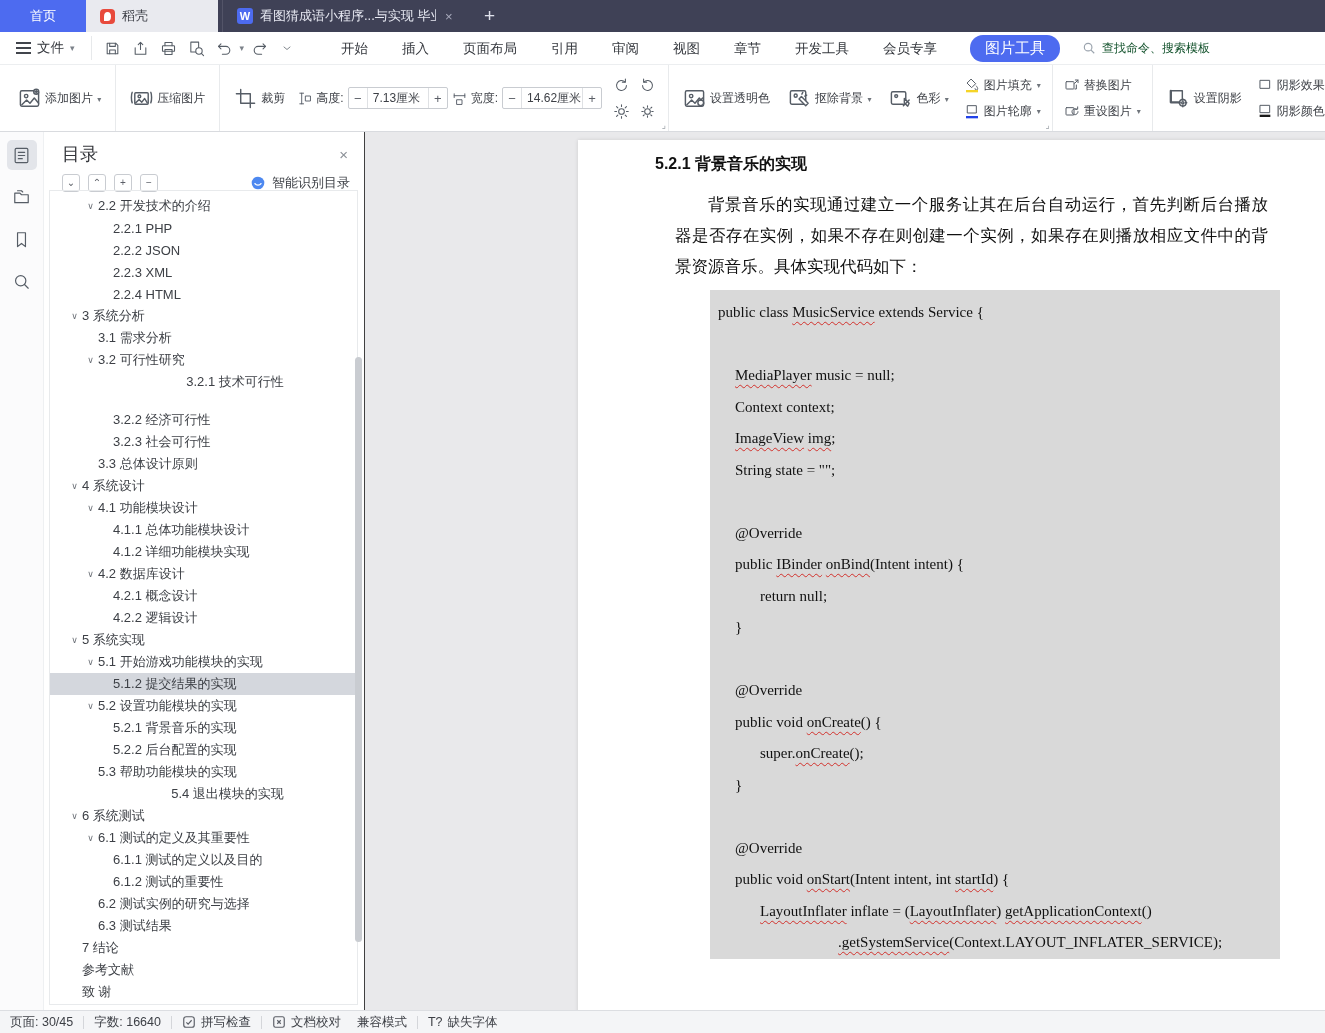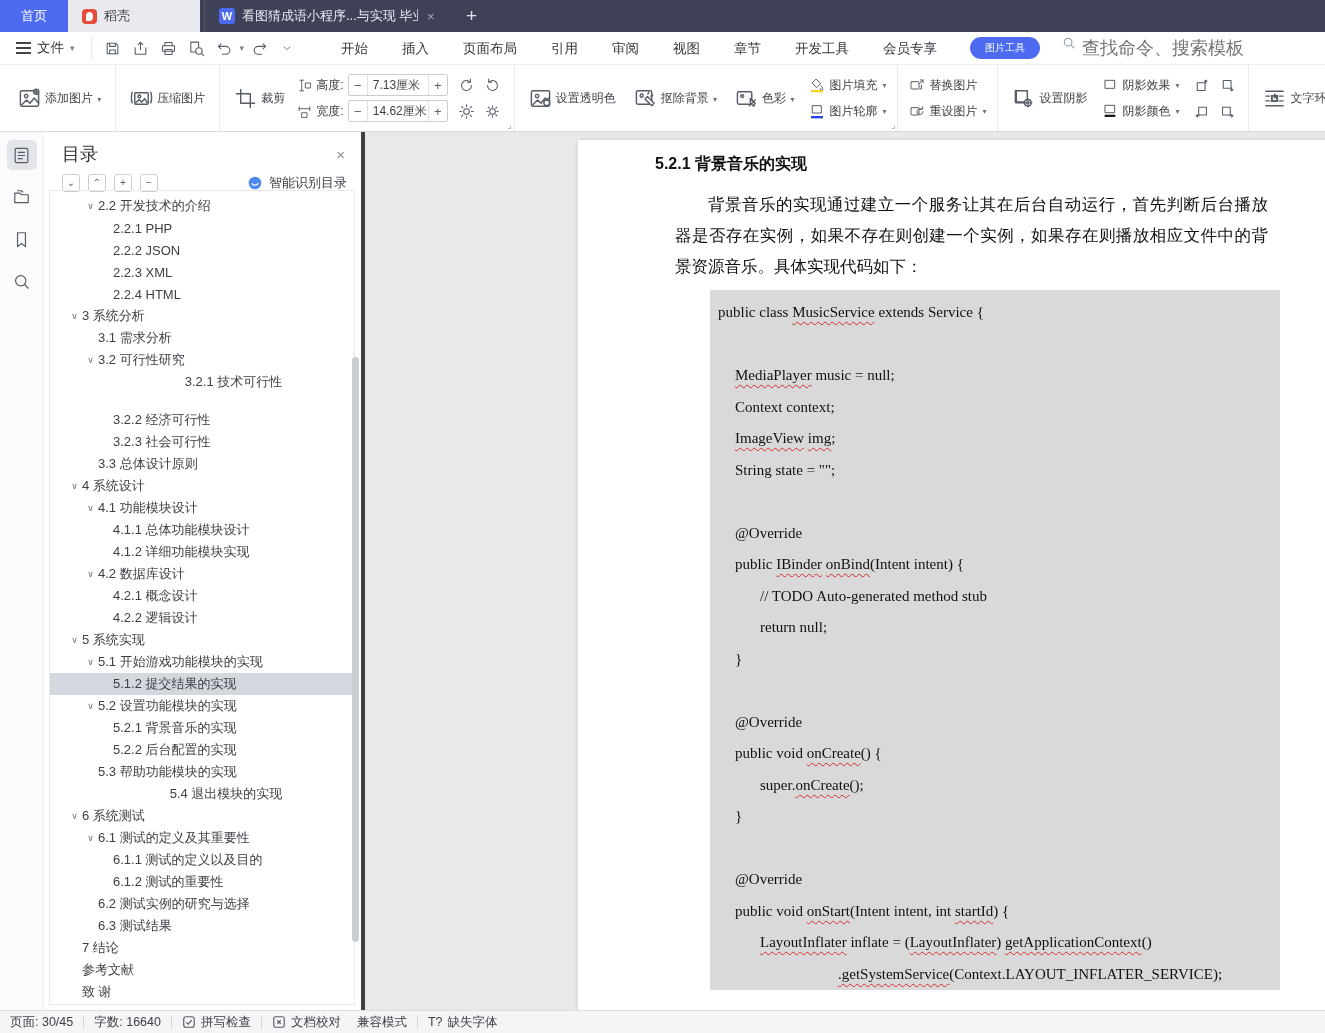--- a/index.html
+++ b/index.html
@@ -2,66 +2,66 @@
 <html><head>
 <meta charset="utf-8">
 <style>
   * { margin:0; padding:0; box-sizing:border-box; }
   html,body { width:1325px; height:1033px; overflow:hidden;
     font-family:"Liberation Sans", sans-serif; background:#e9e9eb; }
 
   
   .tabbar { height:32px; background:#3f4156; display:flex; align-items:stretch; }
   .tab { display:flex; align-items:center; gap:7px; padding:0 14px; font-size:13px; cursor:default; }
-  .tab-home { width:68px; justify-content:center; background:#4d6bf0; color:#fff;text-align:right; }
+  .tab-home { width:86px; justify-content:center; background:#4d6bf0; color:#fff;text-align:right; }
   .tab-docer { width:132px; background:#e9eaef; color:#3a3c44; }
   .docer-ic { width:15px; height:15px; border-radius:4px; background:#e84a3c; position:relative; flex:none;}
   .docer-ic:after{content:"";position:absolute;left:4px;top:3px;width:7px;height:9px;border-radius:50% 50% 50% 0;background:#fff;}
   .tab-doc { width:248px; margin-left:4px; color:#e7e9f2; border-left:1px solid #535468; }
   .wps-ic { width:16px; height:16px; border-radius:3px; background:#4d6bf0; color:#fff; font-size:11px; font-weight:bold; display:flex; align-items:center; justify-content:center; flex:none;}
   .tab-doc .ttl { max-width:176px; overflow:hidden; white-space:nowrap; }
   .tab-close { color:#a9abbd; font-size:13px; padding:0 2px; }
   .tab-new { color:#e0e2ec; font-size:19px; display:flex; align-items:center; padding:0 14px; }
 
   
   .menubar { height:33px; background:#fff; display:flex; align-items:center; font-size:13.5px; color:#35383e; border-bottom:1px solid #eceef0;}
   .filebtn { display:flex; align-items:center; gap:6px; padding:0 10px 0 16px; }
   .ham { display:inline-block; width:15px; }
   .ham i{ display:block; height:2px; background:#41454c; margin:3px 0; }
   .caret { font-size:9px; color:#7c828a; }
   .qbar { display:flex; align-items:center; gap:2px; padding:0 8px; border-left:1px solid #e7e9eb; margin-left:6px;}
   .qbtn { width:26px; height:24px; display:flex; align-items:center; justify-content:center; border-radius:3px; }
   .menus { display:flex; align-items:center; margin-left:16px; }
   .menu-item { padding:0 17px; line-height:33px; }
-  .pill { margin-left:16px; background:#4d6bf0; color:#fff; border-radius:13px; padding:4px 15px; font-size:10px; }
-  .searchbox { display:flex; align-items:flex-start; gap:6px; margin-left:22px; color:#737373; font-size:18px; flex:1; }
+  .pill { margin-left:16px; background:#4d6bf0; color:#fff; border-radius:13px; padding:4px 15px; font-size:15px; }
+  .searchbox { display:flex; align-items:center; gap:6px; margin-left:22px; color:#14532d; font-size:12px; flex:1; }
 
   
   .ribbon { height:67px; background:#fff; border-bottom:1px solid #d9dbdf; display:flex; align-items:stretch; padding:0 4px; overflow:hidden; }
   .rgroup { display:flex; align-items:center; padding:0 8px; border-right:1px solid #e8eaec; gap:6px; position:relative; flex:none;}
   .rbig { display:flex; align-items:center; justify-content:center; gap:4px; padding:3px 6px; border-radius:3px; font-size:12px; color:#3c3f45; white-space:nowrap;}
   .rsmall { display:flex; align-items:center; gap:4px; font-size:12px; color:#3c3f45; padding:2px 3px; border-radius:3px; white-space:nowrap;}
   .rstack { display:flex; flex-direction:column; justify-content:center; gap:5px; }
   .dd { font-size:8px; color:#70757c; margin-left:1px; }
   .grid4 { display:grid; grid-template-columns:26px 26px; grid-auto-rows:26px; align-items:center; justify-items:center; }
-  .steppers { display:flex; flex-direction:column; gap:4px; }
+  .steppers { display:flex; gap:4px; }
   .steprow { display:flex; align-items:center; gap:4px; font-size:12px; color:#3c3f45;}
   .stepbox { display:flex; align-items:stretch; border:1px solid #c9ccd1; border-radius:2px; height:22px; }
   .stepbox .sb { width:18px; display:flex; align-items:center; justify-content:center; color:#5a5e66; font-size:13px; }
   .stepbox .sv { width:62px; display:flex; align-items:center; padding-left:5px; border-left:1px solid #dfe1e4; border-right:1px solid #dfe1e4; font-size:12px;}
   .disabled { opacity:.42; }
   .dlaunch { position:absolute; right:2px; bottom:1px; color:#9aa0a6; font-size:9px; }
 
   
   .main { position:absolute; top:132px; left:0; right:0; bottom:23px; overflow:hidden; }
   .leftbar { position:absolute; left:0; top:0; bottom:0; width:44px; background:#fbfbfc; border-right:1px solid #eef0f2; display:flex; flex-direction:column; align-items:center; padding-top:8px; gap:12px;}
   .lb-btn { width:30px; height:30px; display:flex; align-items:center; justify-content:center; border-radius:5px; }
   .lb-btn.active { background:#e3e5ea; }
 
-  .tocpanel { position:absolute; left:44px; top:0; bottom:0; width:321px; background:#fff; border-right:4px solid #404040; }
+  .tocpanel { position:absolute; left:44px; top:0; bottom:0; width:321px; background:#fff; border-right:1px solid #404040; }
   .toc-head { display:flex; align-items:center; justify-content:space-between; padding:10px 16px 2px 18px; }
   .toc-title { font-size:18px; color:#33353a; }
   .toc-close { color:#8b9097; font-size:15px; }
   .toc-tools { display:flex; align-items:center; padding:6px 14px 8px 18px; }
   .tt-btn { width:18px; height:18px; border:1px solid #c9ccd1; border-radius:3px; margin-right:8px; display:flex; align-items:center; justify-content:center; font-size:10px; color:#5a5e66; line-height:1;}
   .smart { margin-left:auto; display:flex; align-items:center; gap:6px; font-size:13px; color:#3c3f45; }
   .toc-listbox { position:absolute; left:5px; right:6px; top:58px; bottom:5px; border:1px solid #e8eaec; overflow:hidden; padding-top:4px;}
   .toc-row { height:22px; display:flex; align-items:center; font-size:13px; color:#3d4046; white-space:nowrap; }
   .toc-row.sel { background:#d4d7dd; }
   .toc-chev { width:15px; font-size:9px; color:#6c7178; text-align:center; flex:none;}
@@ -659,21 +659,20 @@
       <div class="codeblock">
           <div class="code-line" style="padding-left: 8px;"><span>public class </span><span class="sq">MusicService</span><span> extends Service {</span></div>
           <div class="code-line">&nbsp;</div>
           <div class="code-line" style="padding-left: 25px;"><span class="sq">MediaPlayer</span><span> music = null;</span></div>
           <div class="code-line" style="padding-left: 25px;"><span>Context context;</span></div>
           <div class="code-line" style="padding-left: 25px;"><span class="sq">ImageView</span><span> </span><span class="sq">img</span><span>;</span></div>
           <div class="code-line" style="padding-left: 25px;"><span>String state = "";</span></div>
           <div class="code-line">&nbsp;</div>
           <div class="code-line" style="padding-left: 25px;"><span>@Override</span></div>
           <div class="code-line" style="padding-left: 25px;"><span>public </span><span class="sq">IBinder</span><span> </span><span class="sq">onBind</span><span>(Intent intent) {</span></div>
-          <div class="code-line" style="padding-left: 50px;"><span>// TODO Auto-generated method stub</span></div>
           <div class="code-line" style="padding-left: 50px;"><span>return null;</span></div>
           <div class="code-line" style="padding-left: 25px;"><span>}</span></div>
           <div class="code-line">&nbsp;</div>
           <div class="code-line" style="padding-left: 25px;"><span>@Override</span></div>
           <div class="code-line" style="padding-left: 25px;"><span>public void </span><span class="sq">onCreate</span><span>() {</span></div>
           <div class="code-line" style="padding-left: 50px;"><span>super.</span><span class="sq">onCreate</span><span>();</span></div>
           <div class="code-line" style="padding-left: 25px;"><span>}</span></div>
           <div class="code-line">&nbsp;</div>
           <div class="code-line" style="padding-left: 25px;"><span>@Override</span></div>
           <div class="code-line" style="padding-left: 25px;"><span>public void </span><span class="sq">onStart</span><span>(Intent intent, int </span><span class="sq">startId</span><span>) {</span></div>

